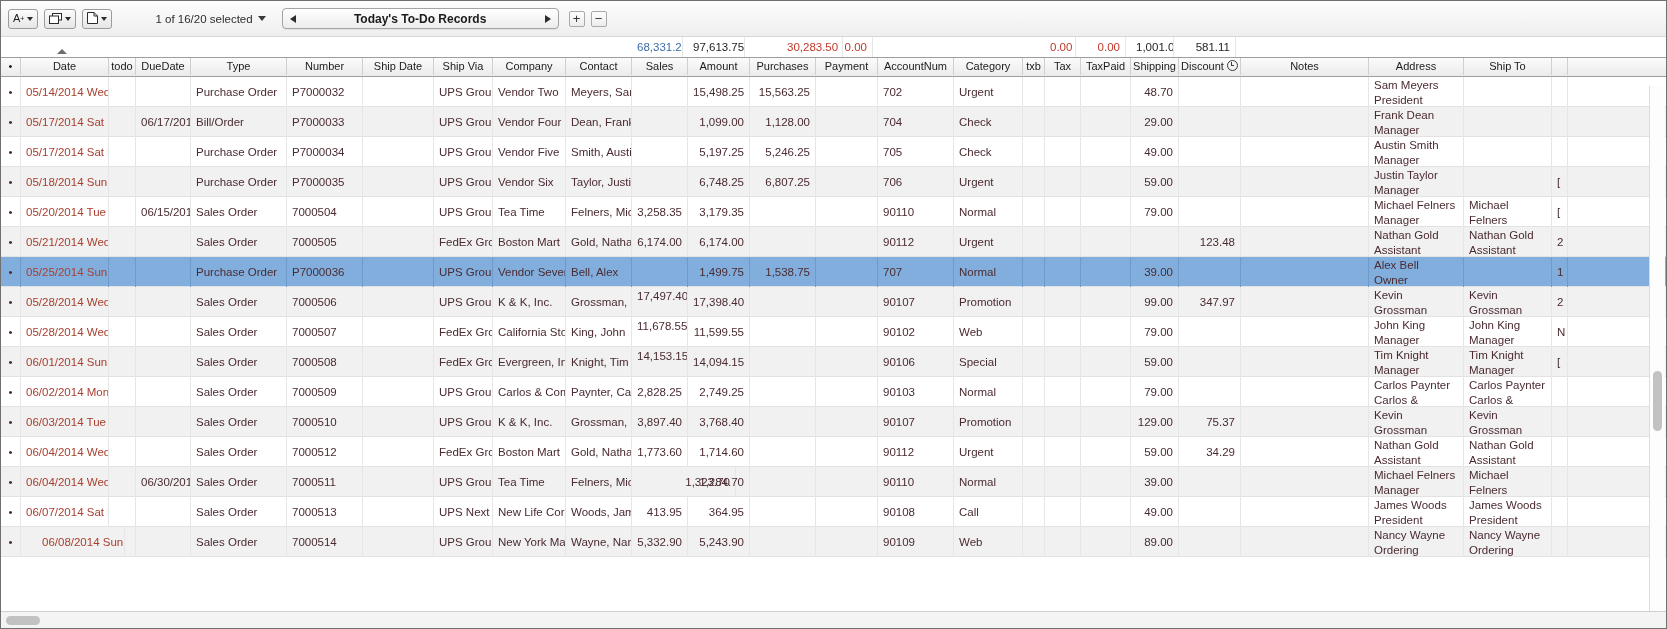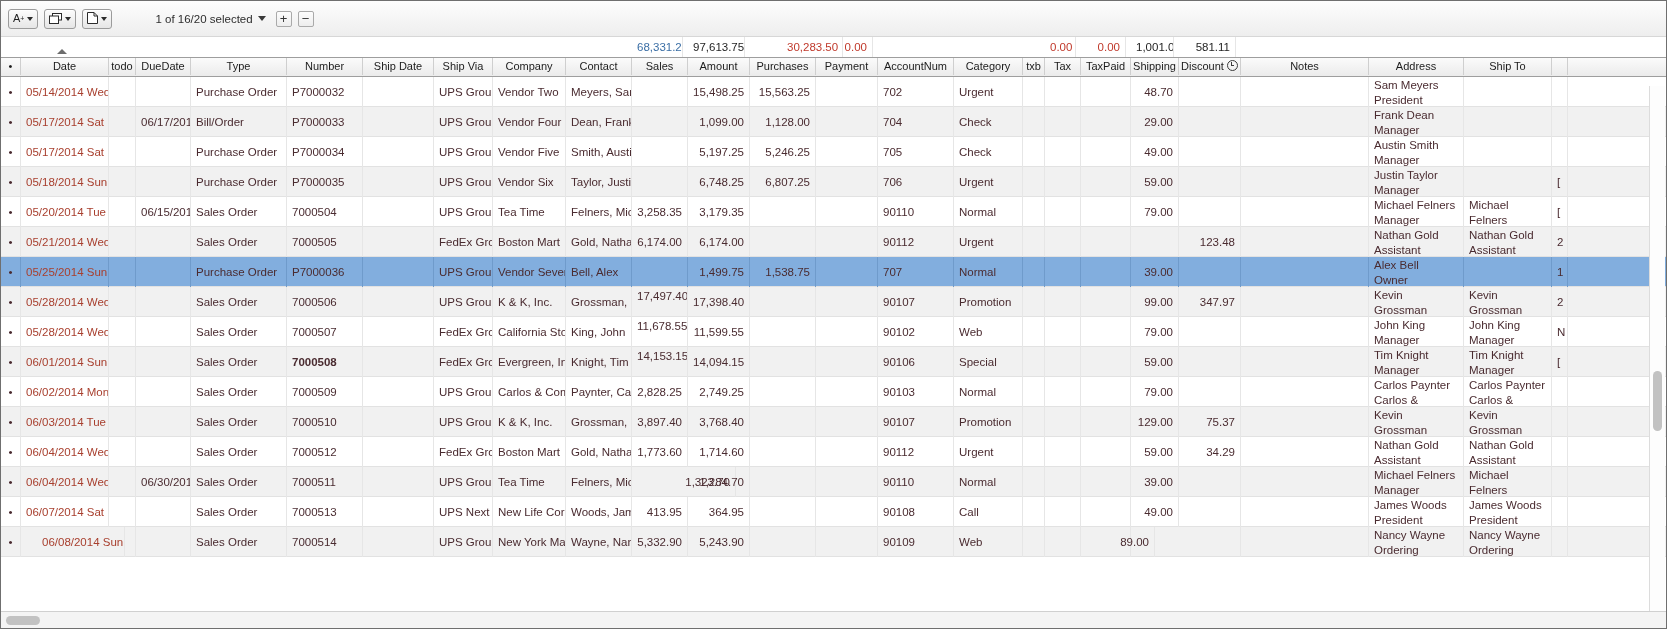--- a/index.html
+++ b/index.html
@@ -152,20 +152,25 @@
         </svg>
       </span>
       <span class="caret-down"></span>
     </div>
 
     <div class="sel-count">
       <span>1 of 16/20 selected</span>
       <span class="sel-caret"></span>
     </div>
 
+    <div class="stepper">
+      <span class="arr-l"></span>
+      <span class="lbl">Today's To-Do Records</span>
+      <span class="arr-r"></span>
+    </div>
 
     <div class="pm">+</div>
     <div class="pm minus">−</div>
   </div>
 
   <div class="summary" id="summary">
       <div class="cell" style="left: 631px; width: 51px; color: rgb(58, 110, 165);">68,331.25</div>
       <div class="cell" style="left: 687px; width: 57px; color: rgb(31, 31, 31);">97,613.75</div>
       <div class="cell" style="left: 749px; width: 61px; color: rgb(192, 57, 43); margin-left: 32px;">30,283.50</div>
       <div class="cell" style="left: 815px; width: 57px; color: rgb(192, 57, 43);">0.00</div>
@@ -485,21 +490,21 @@
           <div>Manager</div>
         </div>
         <div class="cell" style="left: 1551px; width: 16px;">N</div>
       </div>
       <div class="row even">
         <div class="cell ctr" style="left: 0px; width: 20px;">•</div>
         <div class="cell ctr date" style="left: 20px; width: 88px;">06/01/2014 Sun</div>
         <div class="cell ctr" style="left: 108px; width: 27px;"></div>
         <div class="cell ctr" style="left: 135px; width: 55px;"></div>
         <div class="cell" style="left: 190px; width: 96px;">Sales Order</div>
-        <div class="cell" style="left: 286px; width: 76px; font-weight: bold;">7000508</div>
+        <div class="cell" style="left: 286px; width: 76px;">7000508</div>
         <div class="cell ctr" style="left: 362px; width: 71px;"></div>
         <div class="cell" style="left: 433px; width: 59px;">FedEx Groun</div>
         <div class="cell" style="left: 492px; width: 73px;">Evergreen, Inc.</div>
         <div class="cell" style="left: 565px; width: 66px;">Knight, Tim</div>
         <div class="cell num overflow" style="left: 631px; width: 56px;">14,153.15</div>
         <div class="cell num" style="left: 687px; width: 62px;">14,094.15</div>
         <div class="cell num" style="left: 749px; width: 66px;"></div>
         <div class="cell num" style="left: 815px; width: 62px;"></div>
         <div class="cell" style="left: 877px; width: 76px;">90106</div>
         <div class="cell" style="left: 953px; width: 69px;">Special</div>
@@ -694,21 +699,21 @@
         <div class="cell" style="left: 565px; width: 66px;">Wayne, Nancy</div>
         <div class="cell num" style="left: 631px; width: 56px;">5,332.90</div>
         <div class="cell num" style="left: 687px; width: 62px;">5,243.90</div>
         <div class="cell num" style="left: 749px; width: 66px;"></div>
         <div class="cell num" style="left: 815px; width: 62px;"></div>
         <div class="cell" style="left: 877px; width: 76px;">90109</div>
         <div class="cell" style="left: 953px; width: 69px;">Web</div>
         <div class="cell ctr" style="left: 1022px; width: 22px;"></div>
         <div class="cell num" style="left: 1044px; width: 36px;"></div>
         <div class="cell num" style="left: 1080px; width: 50px;"></div>
-        <div class="cell num" style="left: 1106px; width: 48px;">89.00</div>
+        <div class="cell num" style="left: 1130px; width: 48px;">89.00</div>
         <div class="cell num" style="left: 1178px; width: 62px;"></div>
         <div class="cell" style="left: 1240px; width: 128px;"></div>
         <div class="cell multi" style="left: 1368px; width: 95px;">
           <div>Nancy Wayne</div>
           <div>Ordering</div>
         </div>
         <div class="cell multi" style="left: 1463px; width: 88px;">
           <div>Nancy Wayne</div>
           <div>Ordering</div>
         </div>

